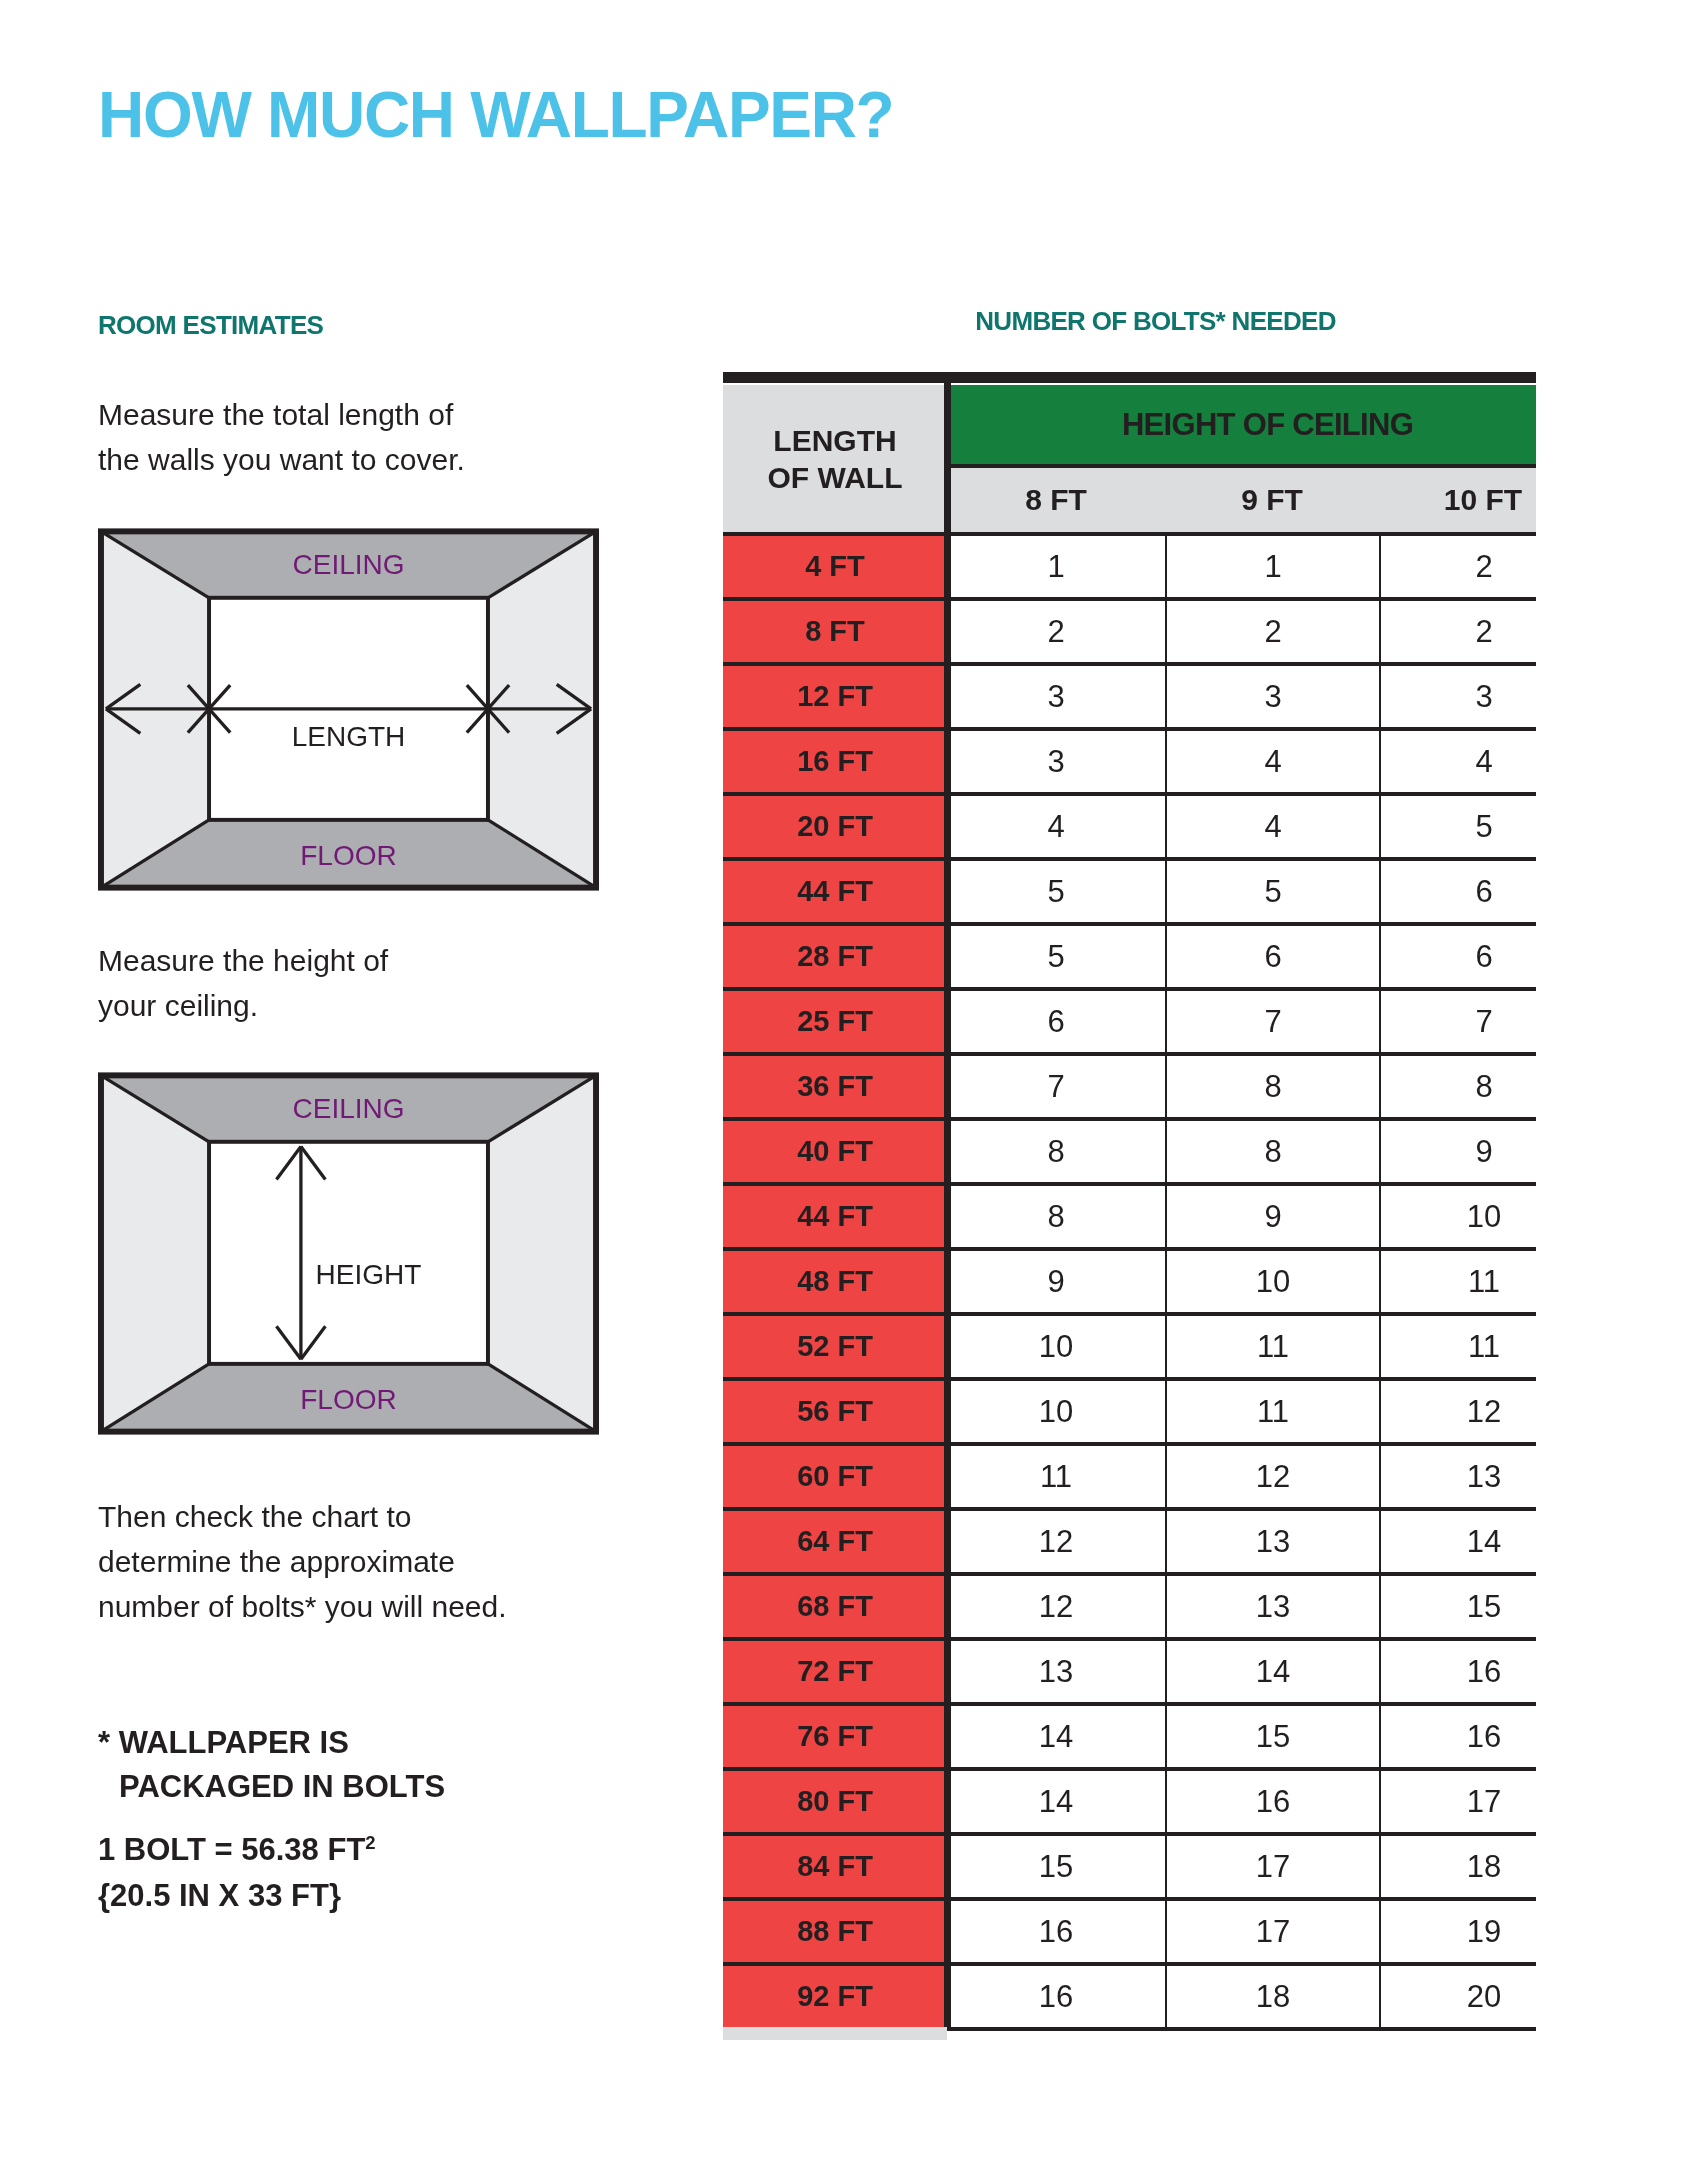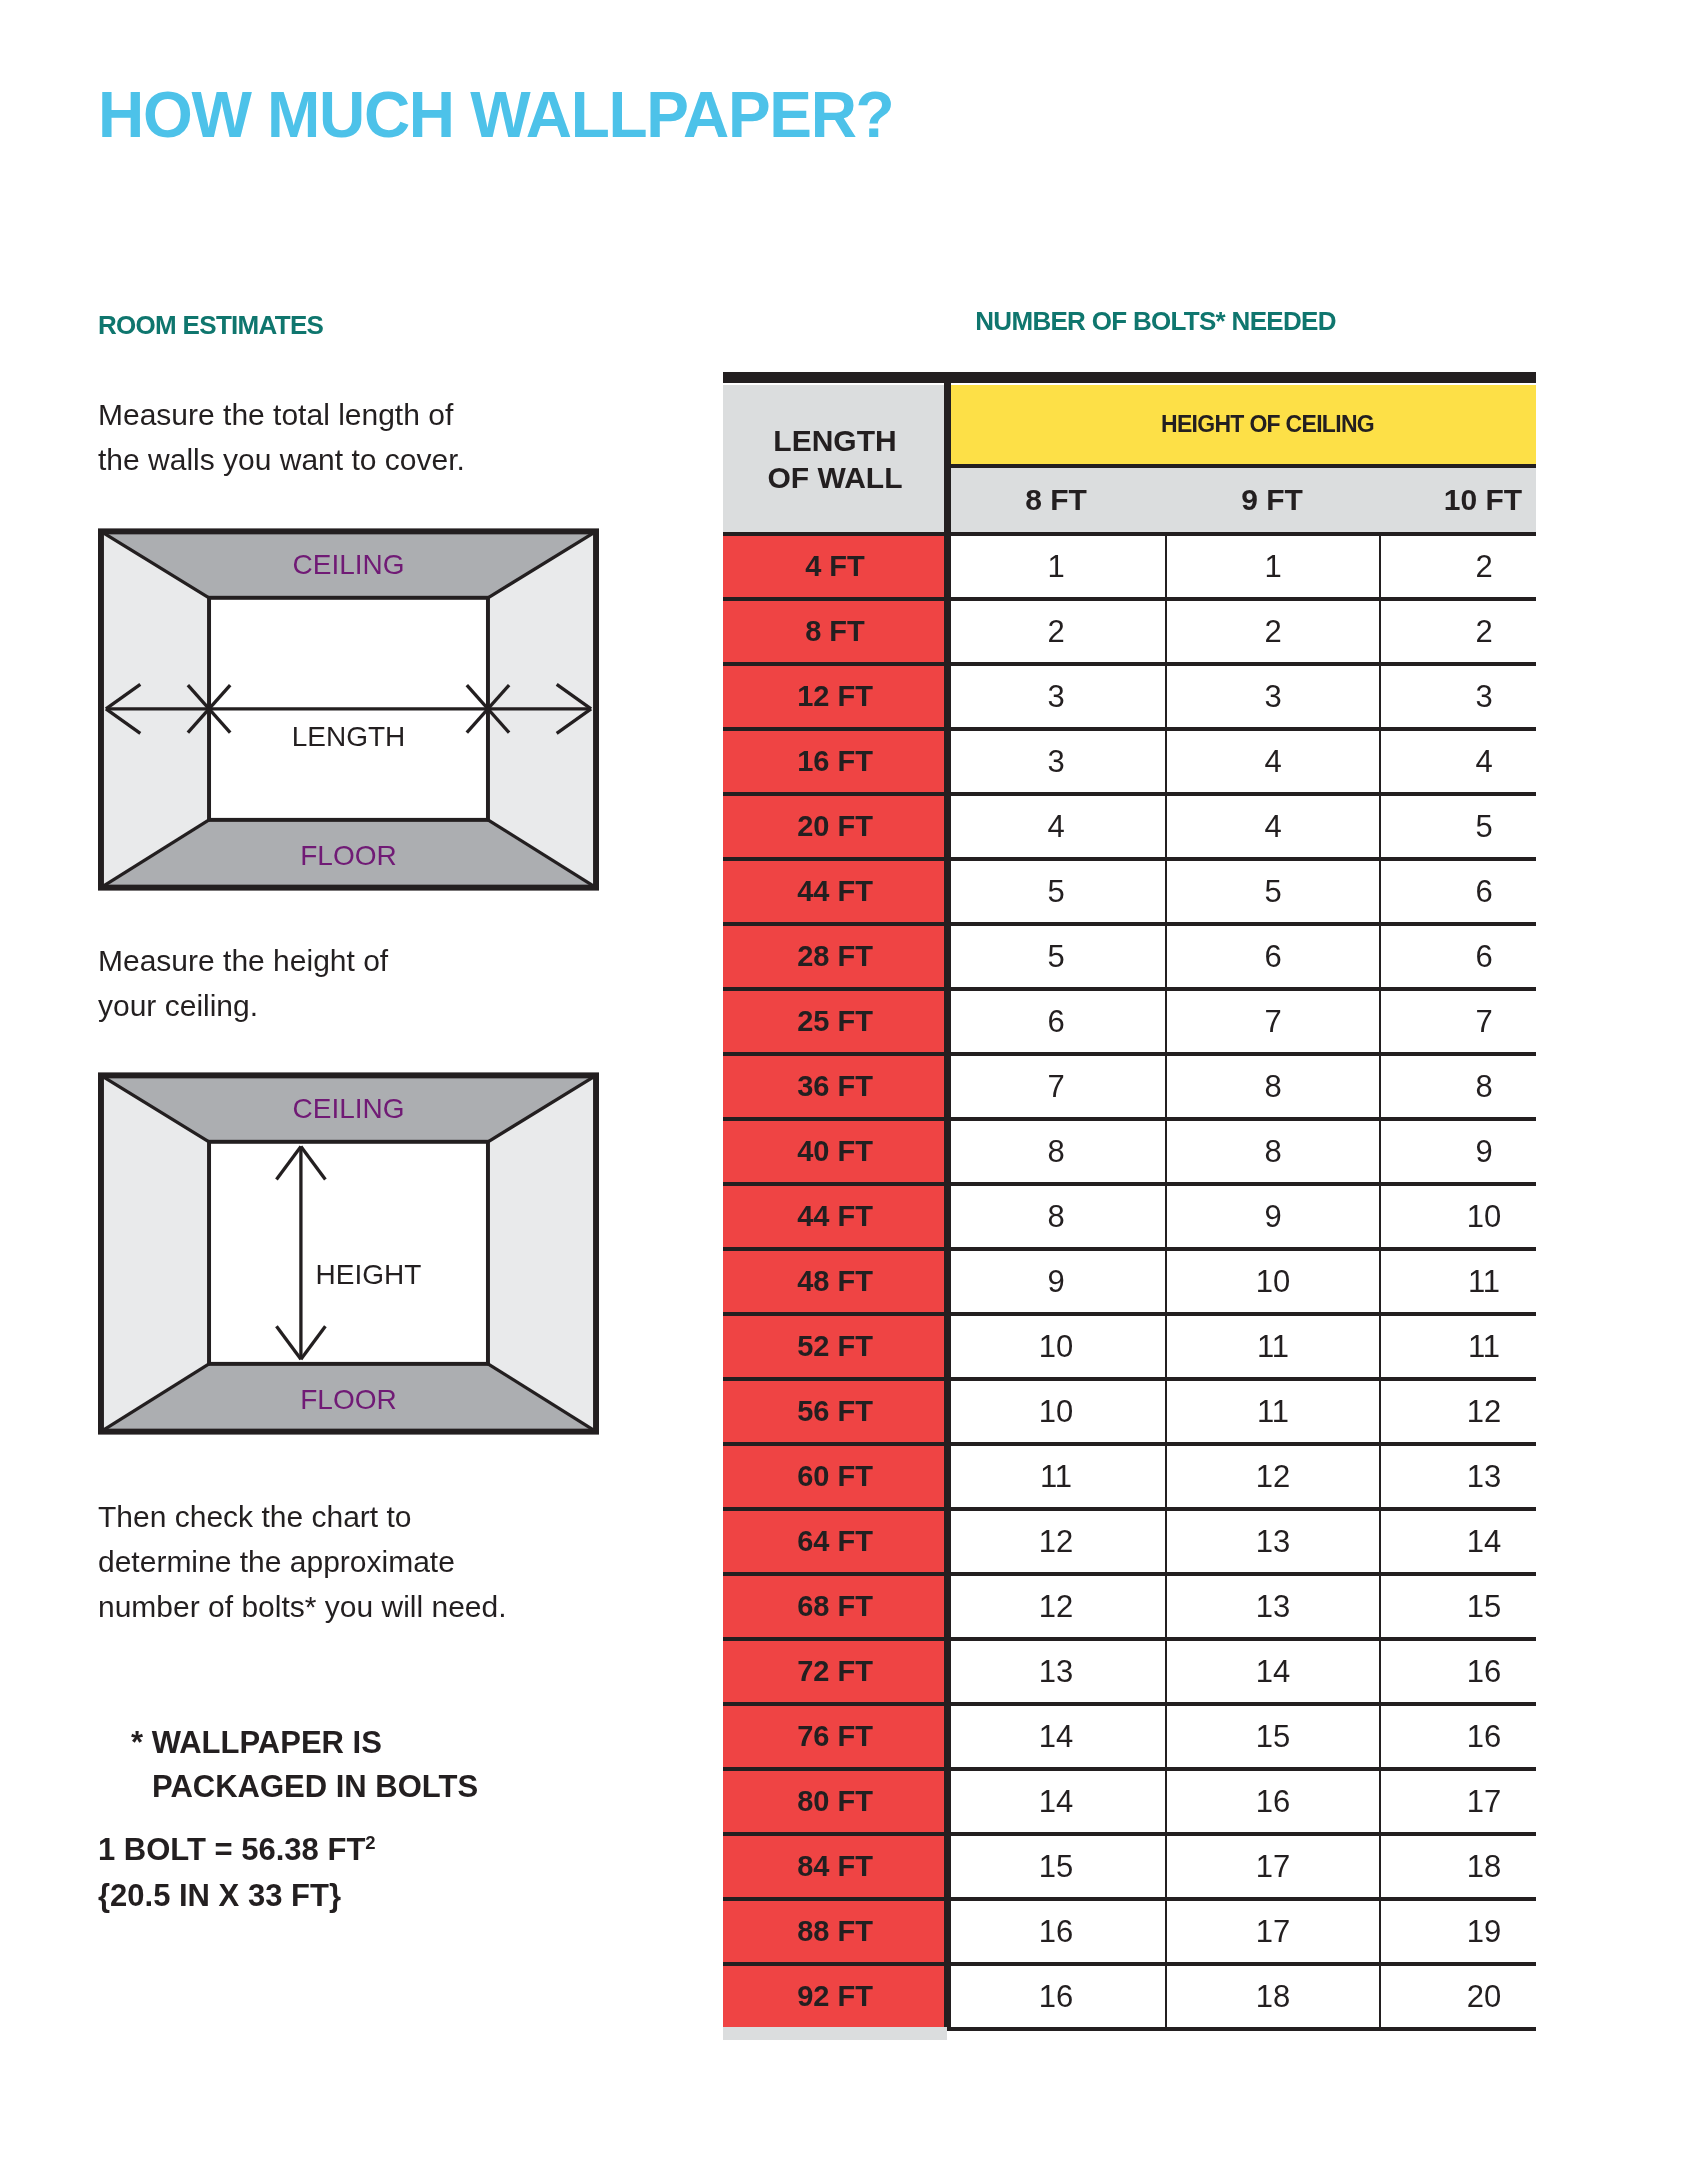--- a/index.html
+++ b/index.html
@@ -3,42 +3,42 @@
 <meta charset="utf-8">
 <style>
   html,body{margin:0;padding:0;background:#ffffff;}
   .page{position:relative;width:1536px;height:2183px;background:#ffffff;overflow:hidden;
         font-family:"Liberation Sans","DejaVu Sans",sans-serif;color:#231f20;}
   .abs{position:absolute;}
 
   .title{left:98px;top:78px;font-size:64px;font-weight:bold;color:#4dc2e9;letter-spacing:-1.3px;white-space:nowrap;}
   .sec-head{font-size:26px;font-weight:bold;color:#0f766e;letter-spacing:-0.7px;white-space:nowrap;}
   .para{font-size:30px;line-height:45px;white-space:pre-line;}
-  .notes{font-size:31px;font-weight:bold;line-height:44px;margin-left:33px;}
+  .notes{font-size:31px;font-weight:bold;line-height:44px;}
   .note-indent{margin-left:21px;}
   .bolt-block{font-size:31px;font-weight:bold;line-height:46px;}
   sup{font-size:18.5px;vertical-align:super;line-height:0;}
 
   
   .diagram{width:501px;height:363px;}
   .diagram svg{position:absolute;left:0;top:0;}
   .diag-label{position:absolute;left:0;width:100%;text-align:center;font-size:28px;}
   .diag-white{color:#701a75;}
   .diag-dark{color:#231f20;}
 
   
   .tbl{left:723px;top:372px;width:865px;height:1669px;}
   .t-topbar{left:0;top:0;width:865px;height:10.6px;background:#231f20;}
   .t-corner{left:0;top:13.2px;width:224px;height:147px;background:#dbddde;
             display:flex;align-items:center;justify-content:center;text-align:center;
             font-size:30px;font-weight:bold;white-space:pre-line;line-height:37px;}
-  .t-group{left:224px;top:13.2px;width:641px;height:83px;background:#fde047;
+  .t-group{left:224px;top:13.2px;width:641px;height:83px;background:#15803d;
            border-bottom:4px solid #231f20;box-sizing:border-box;
            display:flex;align-items:center;justify-content:center;
-           font-size:23px;font-weight:bold;letter-spacing:-0.7px;}
+           font-size:31px;font-weight:bold;letter-spacing:-0.7px;}
   .t-sub{left:224px;top:96px;width:641px;height:64px;background:#dbddde;
          display:grid;grid-template-columns:218px 214px 208px;}
   .t-sub span{display:flex;align-items:center;justify-content:center;font-size:30px;font-weight:bold;}
   .t-vline{left:221px;top:11.2px;width:6.6px;height:1644px;background:#231f20;}
   .t-body{left:0;top:160px;width:865px;border-bottom:4px solid #231f20;}
   .t-row{display:grid;grid-template-columns:224px 218px 214px 208px;height:61px;border-top:4px solid #231f20;}
   .t-row .cell{display:flex;align-items:center;justify-content:center;font-size:31px;}
   .t-row .len{background:#ef4444;font-weight:bold;font-size:29px;}
   .t-row .v2,.t-row .v3{border-left:2.6px solid #231f20;}
   .t-stub{left:0;top:1655px;width:224px;height:13.2px;background:#dbddde;}

